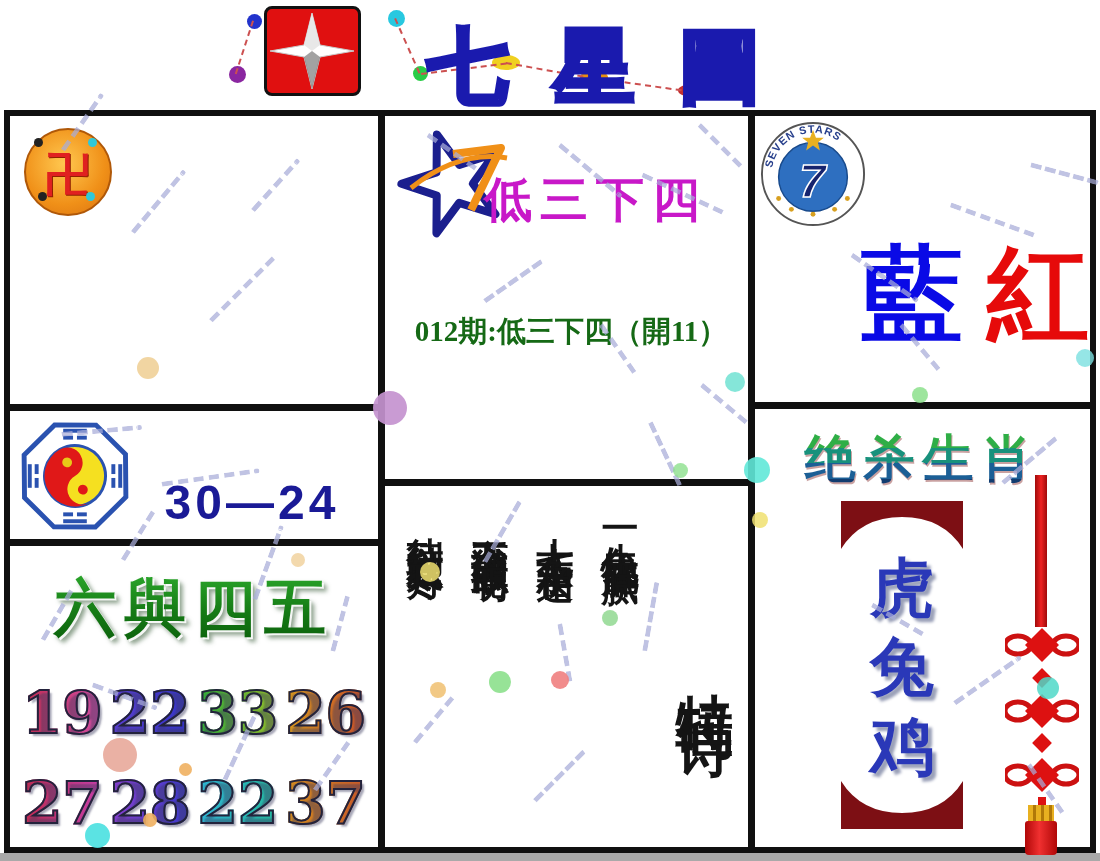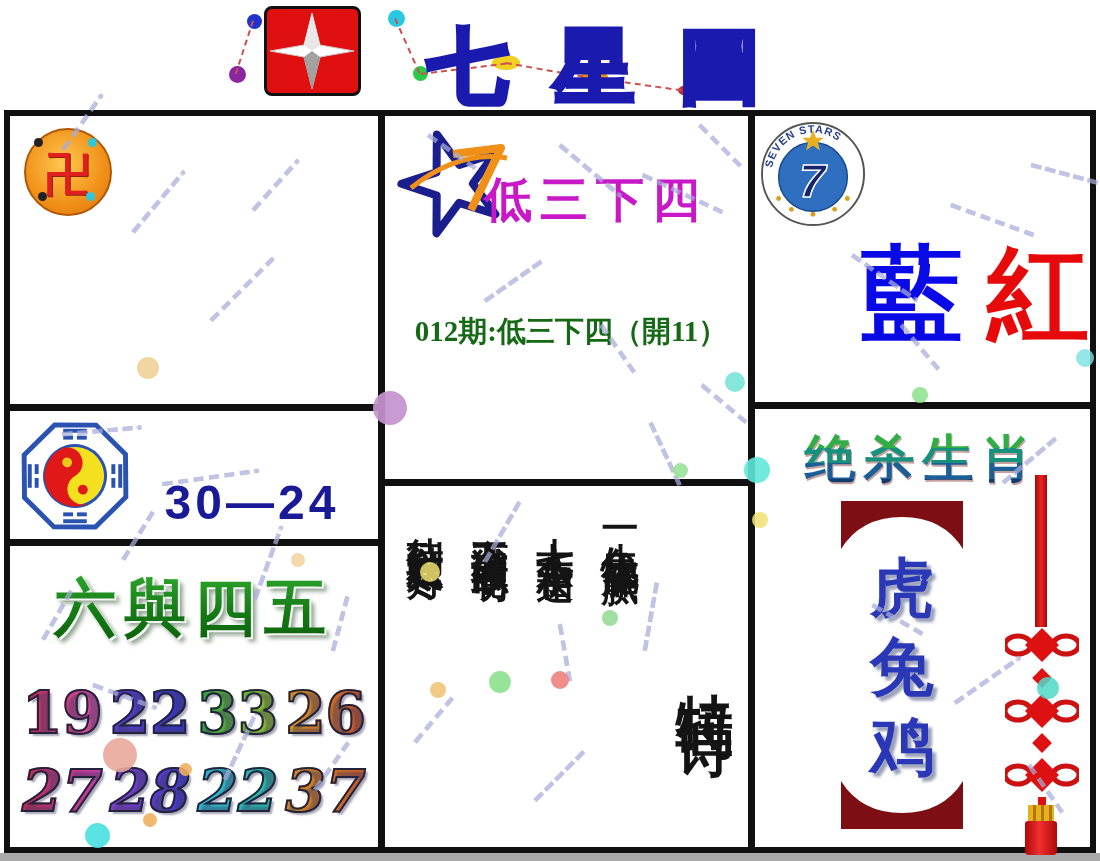--- a/index.html
+++ b/index.html
@@ -43,21 +43,21 @@
       font-size:43px;font-weight:bold;letter-spacing:6px;}
   #teduanRange{position:absolute;left:126px;top:64px;width:232px;text-align:center;
       font-size:48px;font-weight:bold;letter-spacing:4px;}
   
   #shimaTitle{position:absolute;left:0;top:20px;width:368px;text-align:center;
       font-size:62px;font-weight:bold;letter-spacing:8px;
       background:linear-gradient(180deg,#2fae2f 0%,#157a15 55%,#0a5c0a 100%);
       -webkit-background-clip:text;background-clip:text;color:transparent;
       filter:drop-shadow(2px 2px 0 rgba(255,255,255,.9)) drop-shadow(3px 3px 2px rgba(30,70,30,.5));}
   .numrow{position:absolute;left:12px;width:344px;display:flex;justify-content:space-between;}
-  #numrow0{top:138px;} #numrow1{top:216px;font-style:italic;}
+  #numrow0{top:138px;} #numrow1{top:228px;}
   .num{font-family:"DejaVu Serif",serif;font-weight:bold;font-size:58px;line-height:1;
        -webkit-text-stroke:2px #23233c;-webkit-background-clip:text;background-clip:text;color:transparent;
        text-shadow:3px 3px 2px rgba(60,60,96,.45);}
   
   #starIcon{position:absolute;left:10px;top:8px;width:118px;height:118px;}
   #jiemiTitle{position:absolute;left:58px;top:52px;width:306px;text-align:center;
       font-size:48px;font-weight:bold;letter-spacing:8px;}
   .jiemiLine{position:absolute;left:6px;width:360px;text-align:center;font-size:29px;font-weight:bold;
       font-family:"Liberation Serif",serif;white-space:nowrap;}
   #jiemiLine0{top:196px;} #jiemiLine1{top:292px;}

